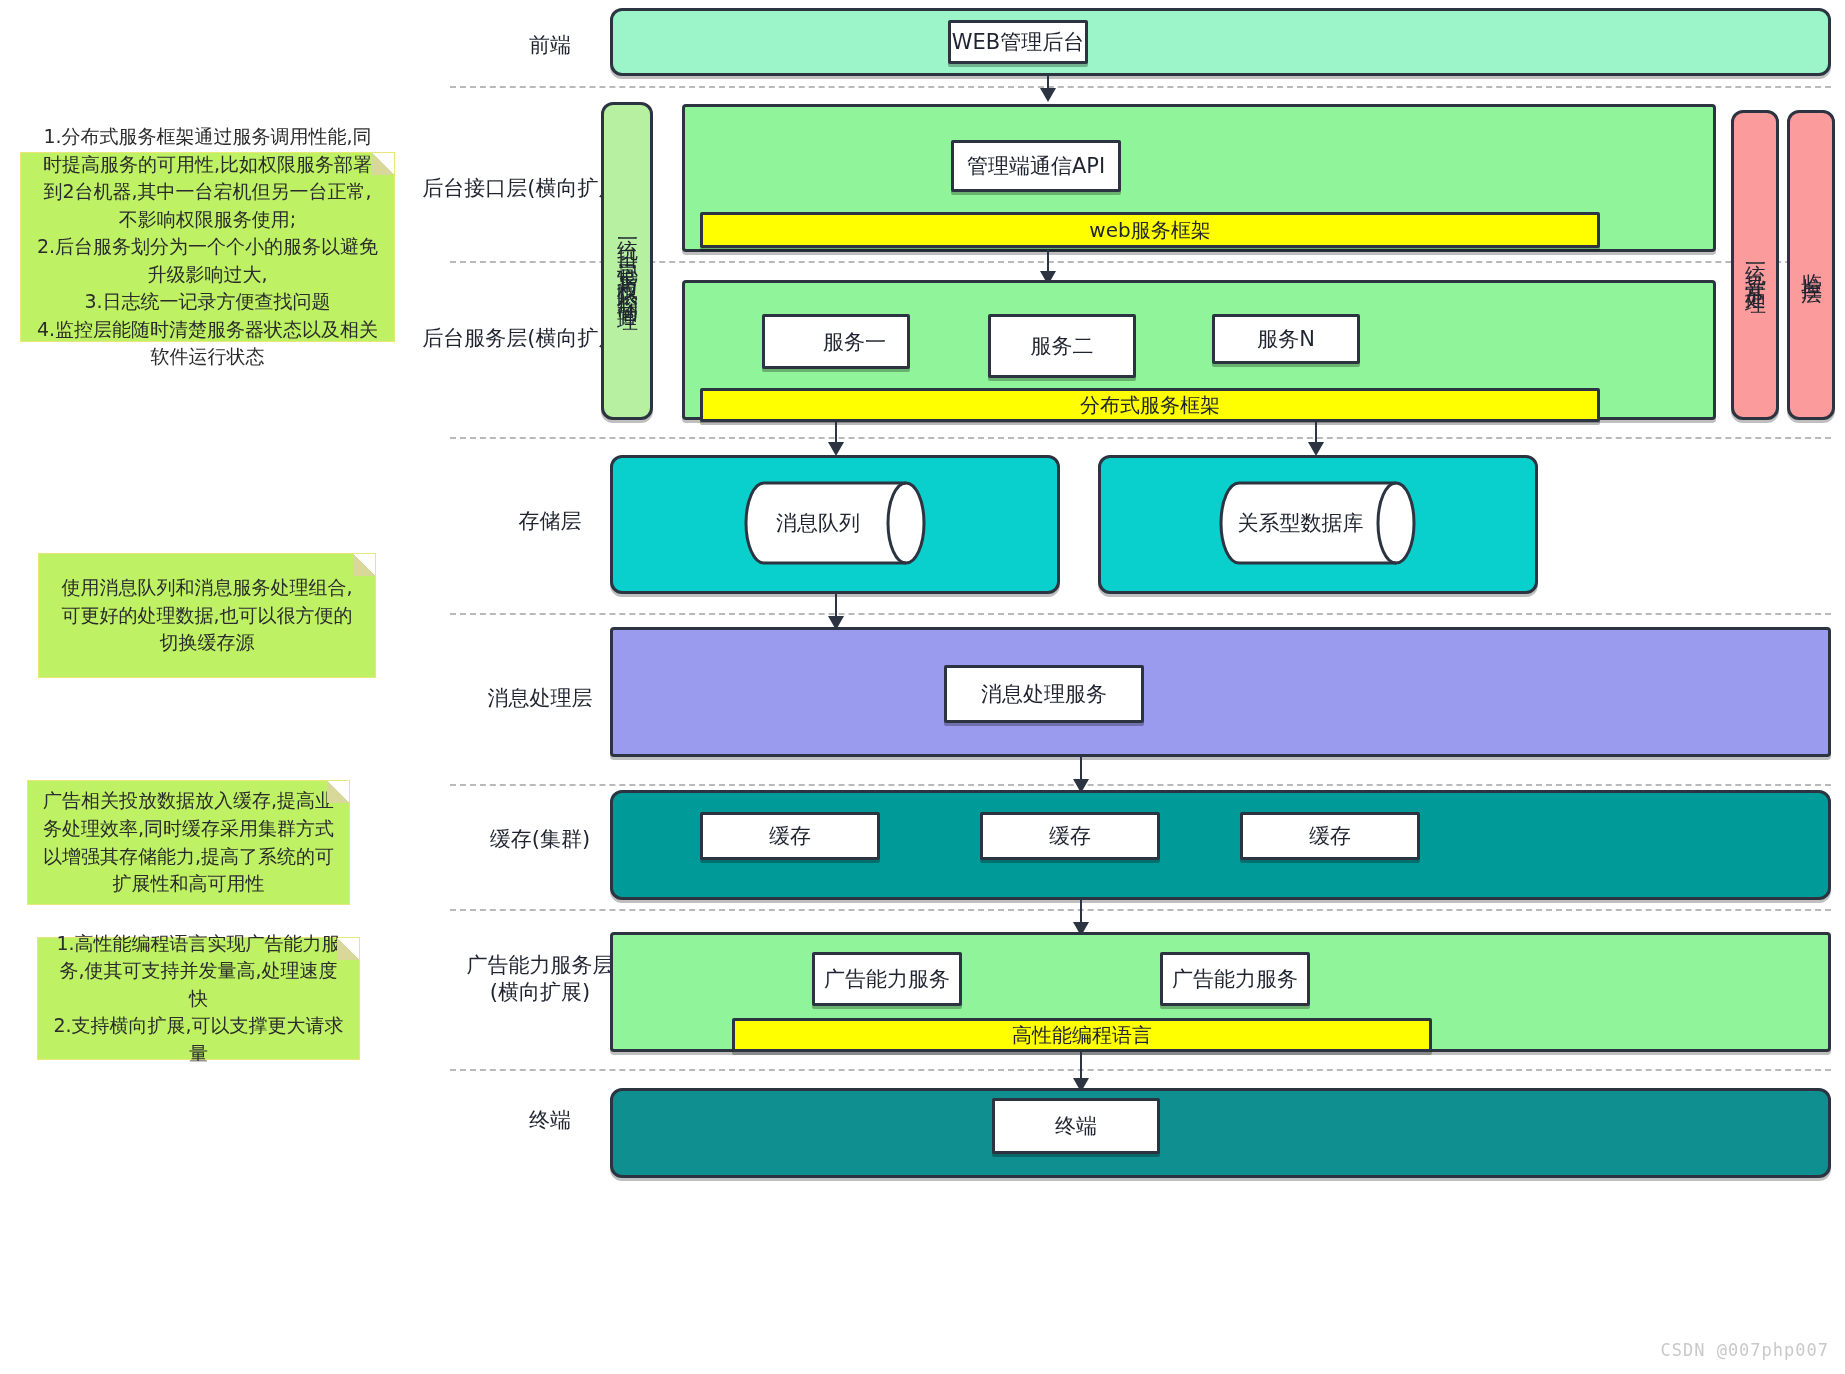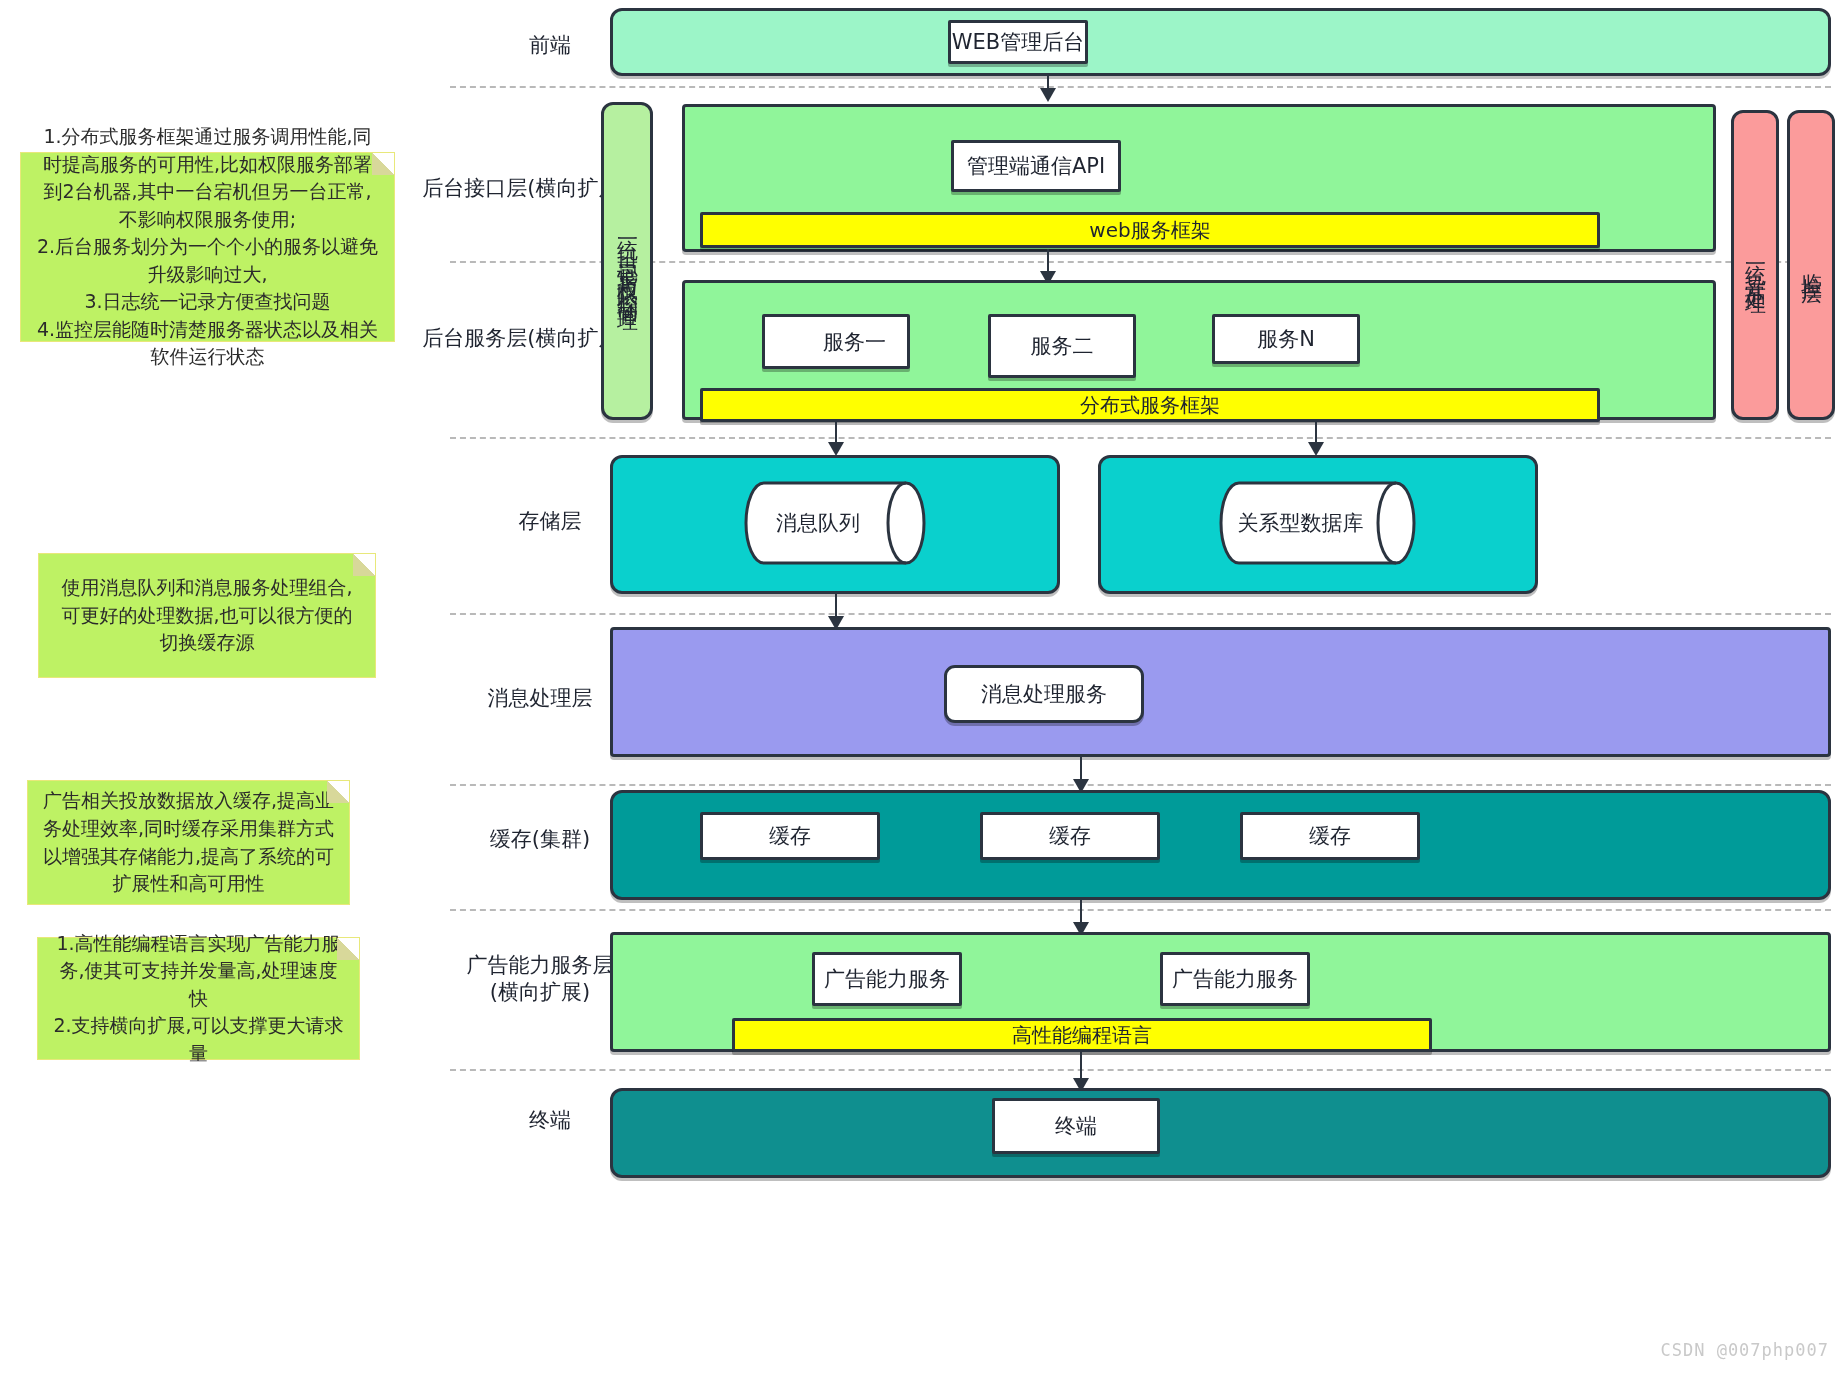--- a/index.html
+++ b/index.html
@@ -184,21 +184,21 @@
     </svg>
     <div class="cyltext">关系型数据库</div>
   </div>
 
   <div class="arrow" style="left:828px;top:594px;width:16px;height:36px;">
     <div class="shaft" style="height:24px;"></div>
     <div class="head"></div>
   </div>
 
   <div class="band sq" style="left:610px;top:627px;width:1221px;height:130px;background:#9a9aef;"></div>
-  <div class="box" style="left:944px;top:665px;width:200px;height:58px;border-radius:11px;">消息处理服务</div>
+  <div class="box" style="left:944px;top:665px;width:200px;height:58px;">消息处理服务</div>
 
   <div class="arrow" style="left:1073px;top:757px;width:16px;height:36px;">
     <div class="shaft" style="height:24px;"></div>
     <div class="head"></div>
   </div>
 
   <div class="band" style="left:610px;top:790px;width:1221px;height:110px;background:#009b99;"></div>
   <div class="box" style="left:700px;top:812px;width:180px;height:48px;">缓存</div>
   <div class="box" style="left:980px;top:812px;width:180px;height:48px;">缓存</div>
   <div class="box" style="left:1240px;top:812px;width:180px;height:48px;">缓存</div>

